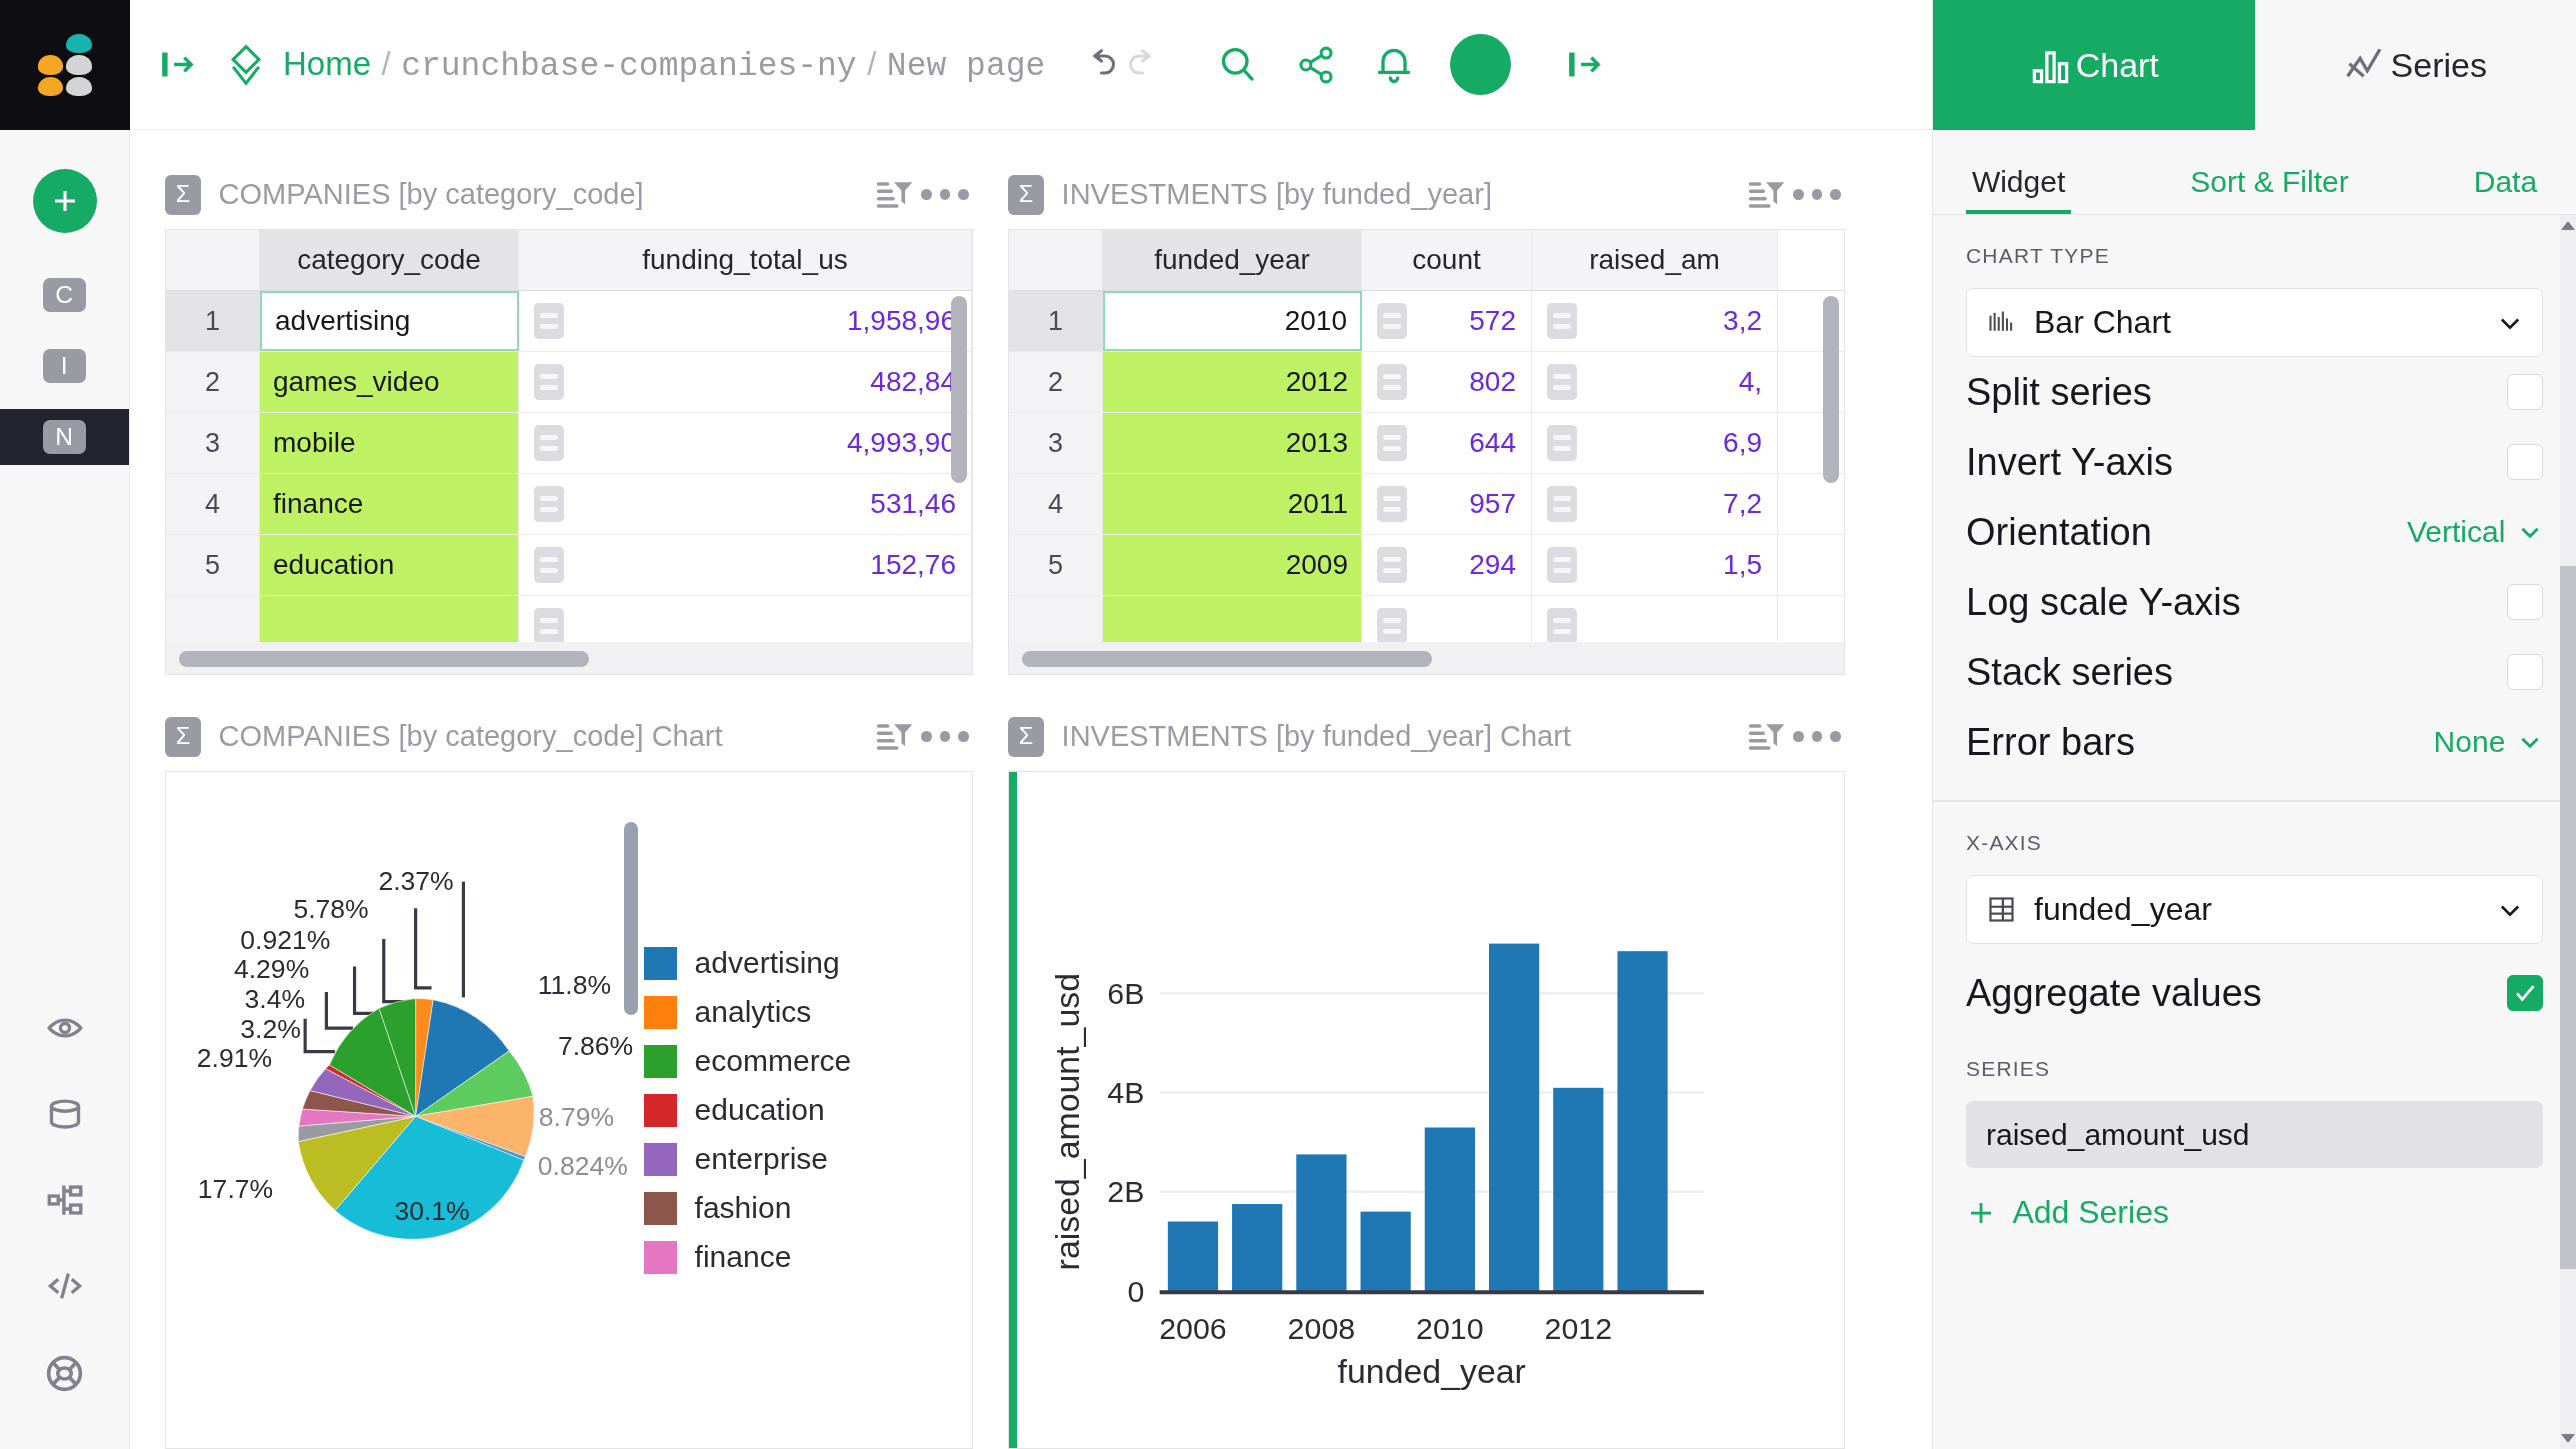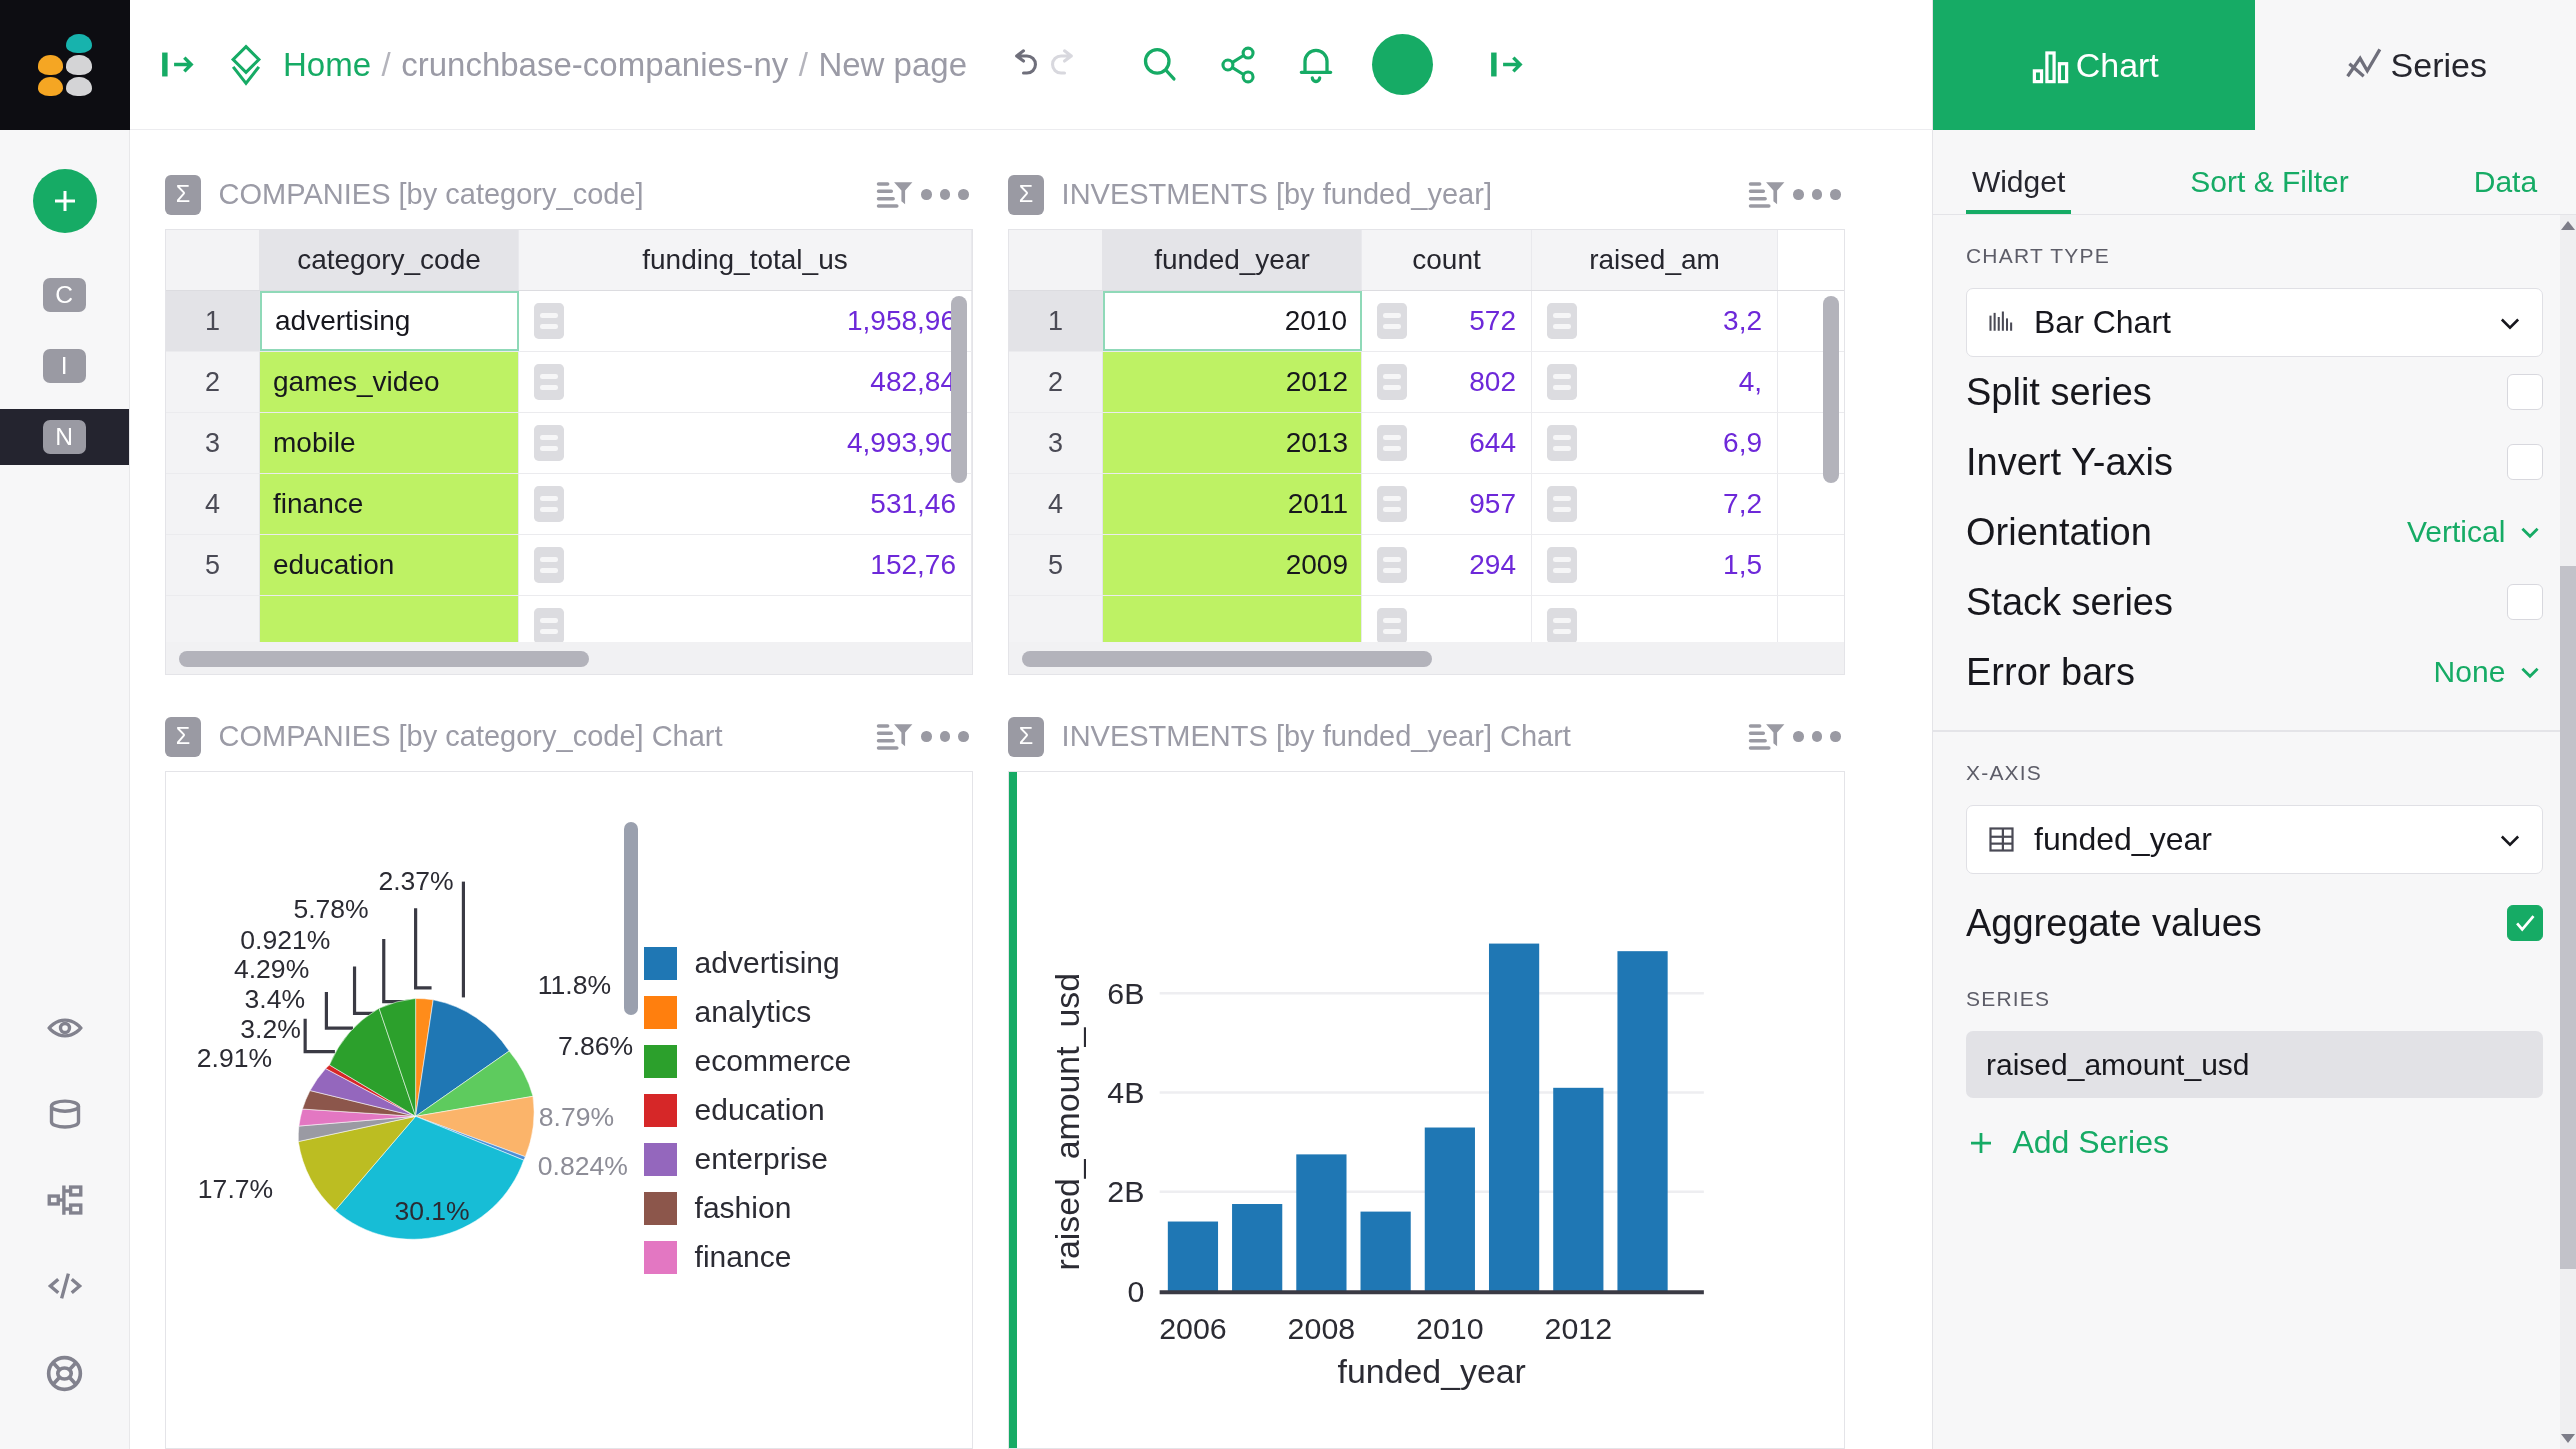--- a/index.html
+++ b/index.html
@@ -29,21 +29,21 @@
   
   .center{flex:1 1 auto;display:flex;flex-direction:column;min-width:0;}
   .topbar{height:130px;flex:0 0 130px;display:flex;align-items:center;border-bottom:1.8px solid #ececef;background:#fff;padding-left:27px;}
   .tb-icon{display:flex;align-items:center;justify-content:center;}
   .tb-icon svg{display:block;}
   .collapse-ico{width:41px;height:41px;margin-right:26px;}
   .layers-ico{width:44px;height:44px;margin-right:15px;}
   .crumbs{display:flex;align-items:baseline;font-size:33px;white-space:nowrap;}
   .crumbs .cm-home{color:#16ab65;}
   .crumbs .sep{color:#b4b4bc;margin:0 10.5px;}
-  .crumbs .cm{color:#9b9ba6;}
+  .crumbs .cm{color:#9b9ba6;font-family:Liberation Mono, monospace;}
   .tb-gap{width:36px;}
   .undo-ico,.redo-ico{width:41px;height:41px;}
   .tb-sp1{width:53px;}
   .tb-sp2{width:34px;}
   .search-ico,.share-ico,.bell-ico{width:44px;height:44px;}
   .avatar{width:61px;height:61px;border-radius:50%;background:#16ab65;}
   .logout-ico{width:41px;height:41px;}
 
   .canvas{flex:1 1 auto;background:#fff;padding:30px 35px 0 35px;display:flex;flex-direction:column;gap:27px;min-height:0;}
   .canvas-row{display:flex;gap:35px;}
@@ -717,20 +717,24 @@
       <div class="optrow">
         <span class="lbl">Orientation</span>
         <span class="selval">
           <span>Vertical</span>
           <svg viewBox="0 0 24 24">
               <path d="M5 9l7 7 7-7" stroke="#16ab65" stroke-width="2.6" fill="none"></path>
             </svg>
         </span>
       </div>
       <div class="optrow">
+        <span class="lbl">Log scale Y-axis</span>
+        <span class="cbx"></span>
+      </div>
+      <div class="optrow">
         <span class="lbl">Stack series</span>
         <span class="cbx"></span>
       </div>
       <div class="optrow">
         <span class="lbl">Error bars</span>
         <span class="selval">
           <span>None</span>
           <svg viewBox="0 0 24 24">
               <path d="M5 9l7 7 7-7" stroke="#16ab65" stroke-width="2.6" fill="none"></path>
             </svg>

